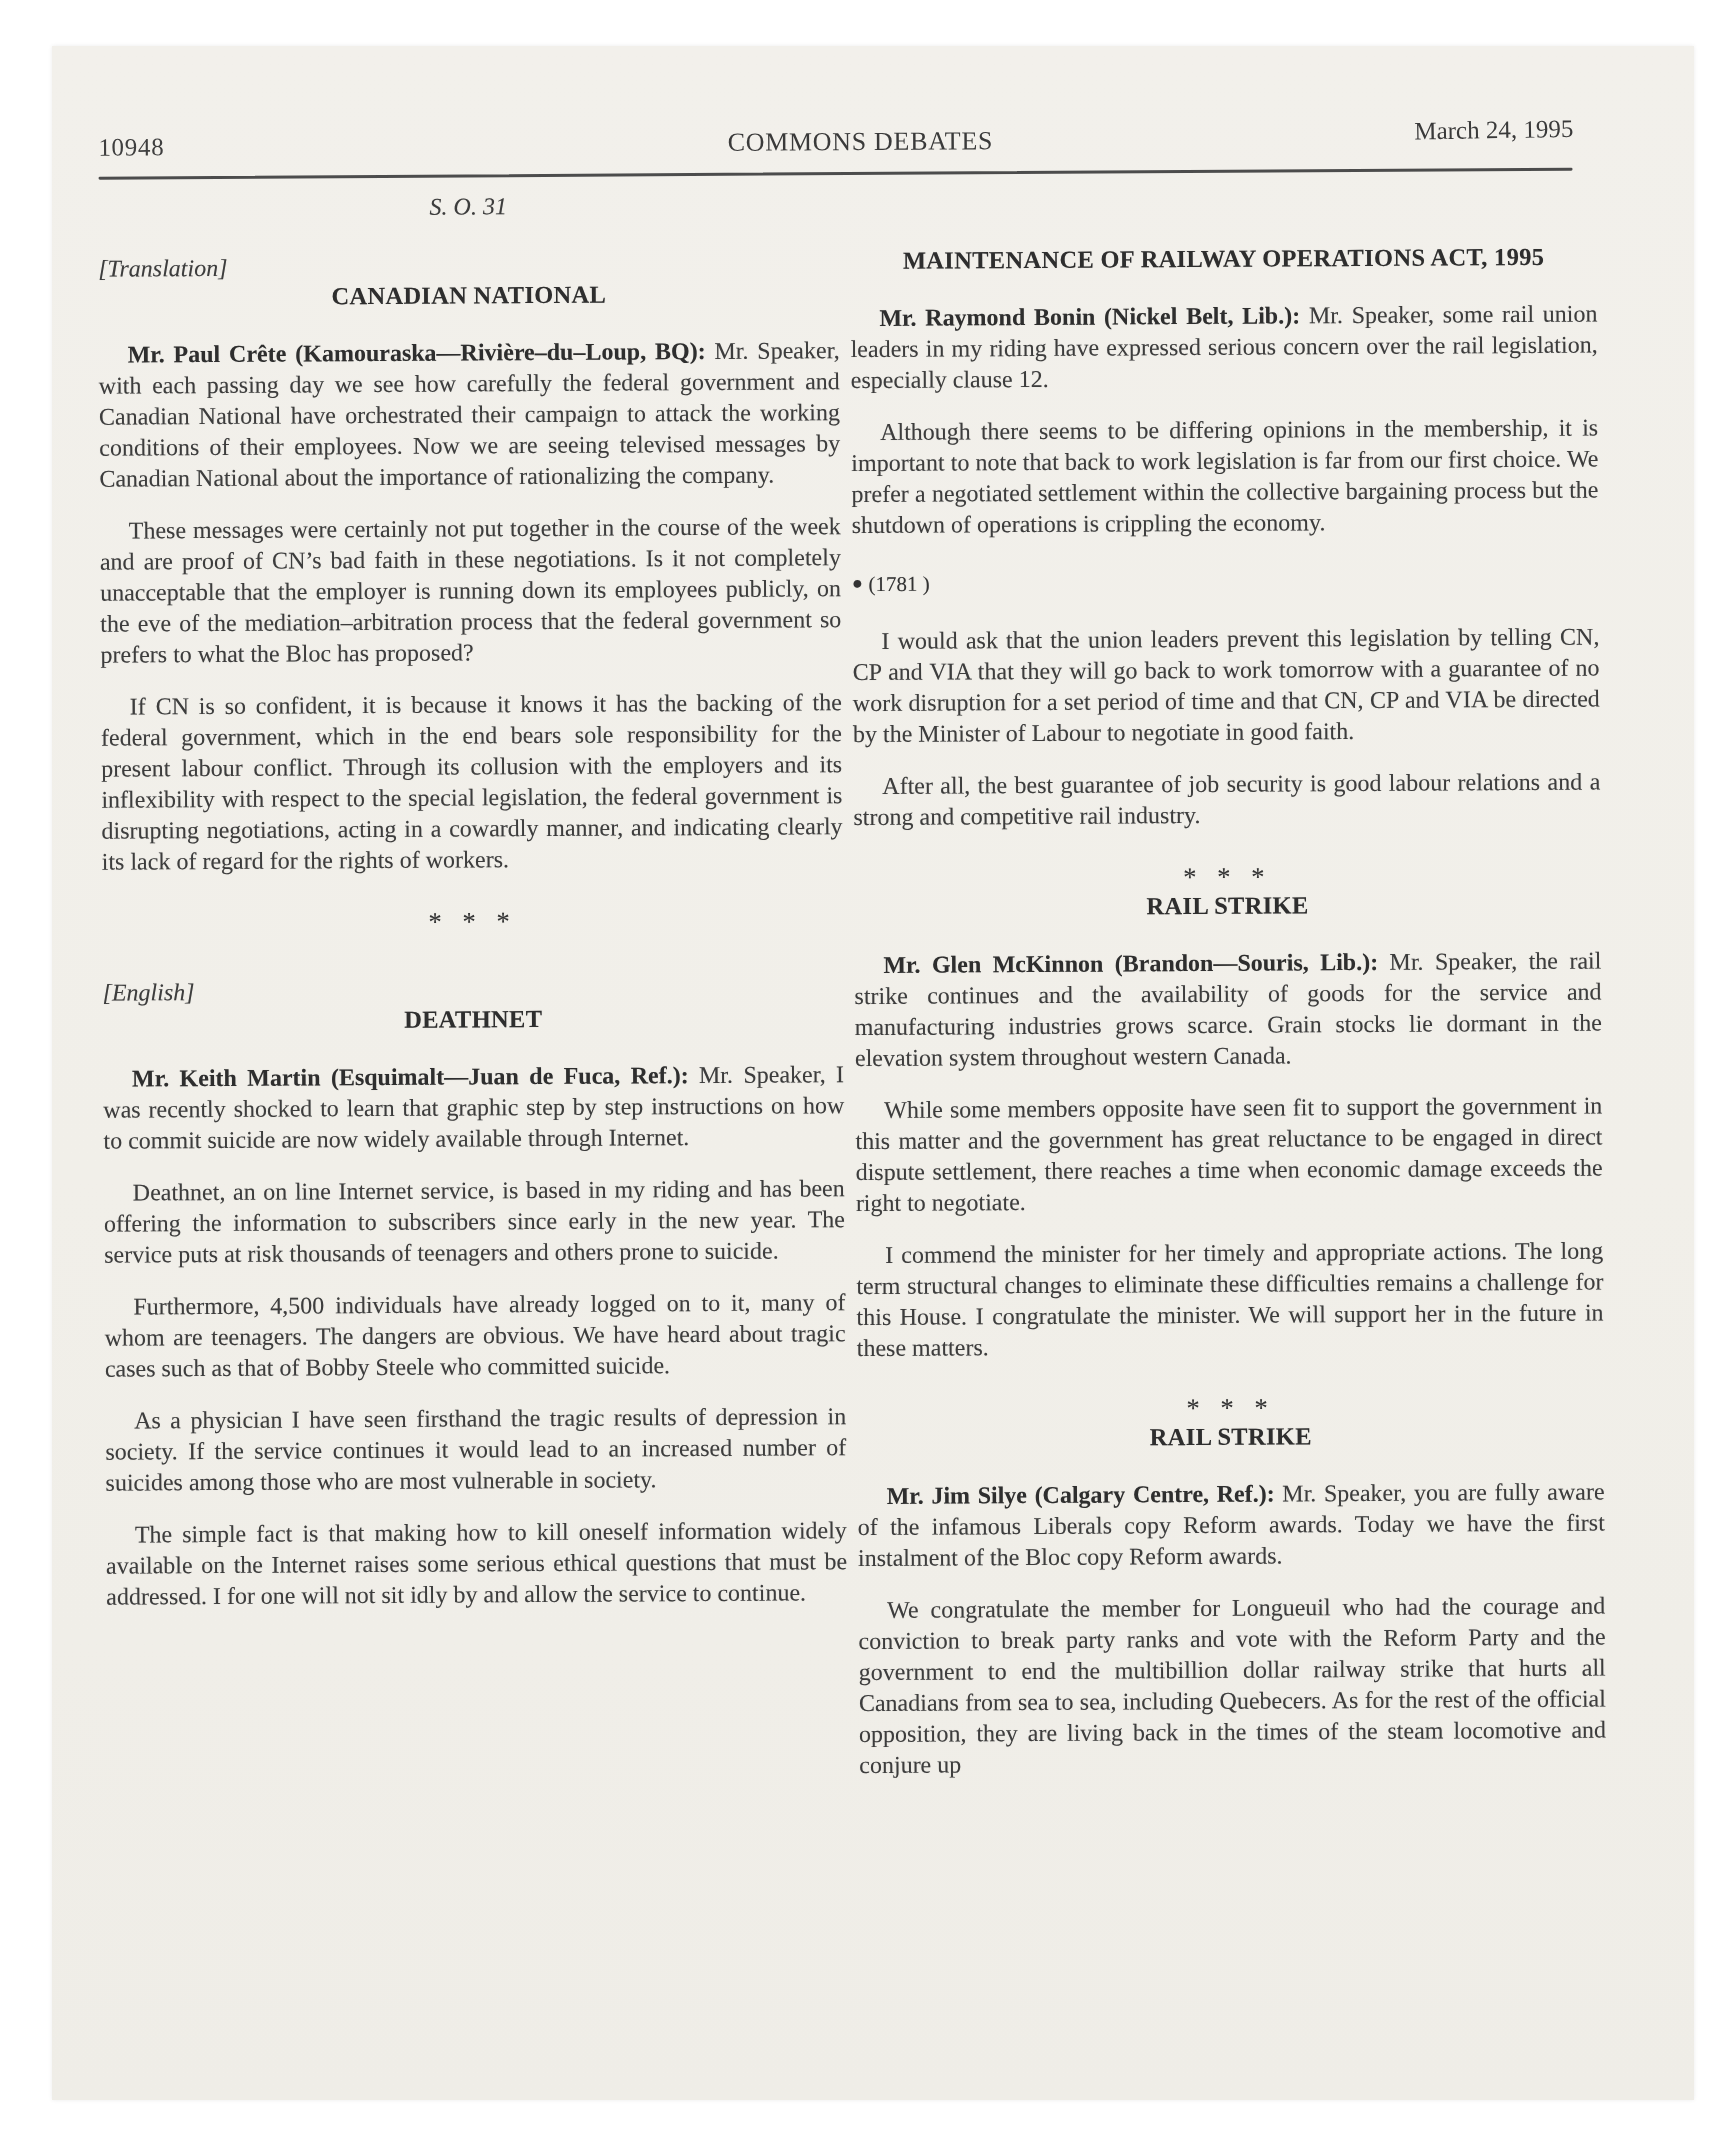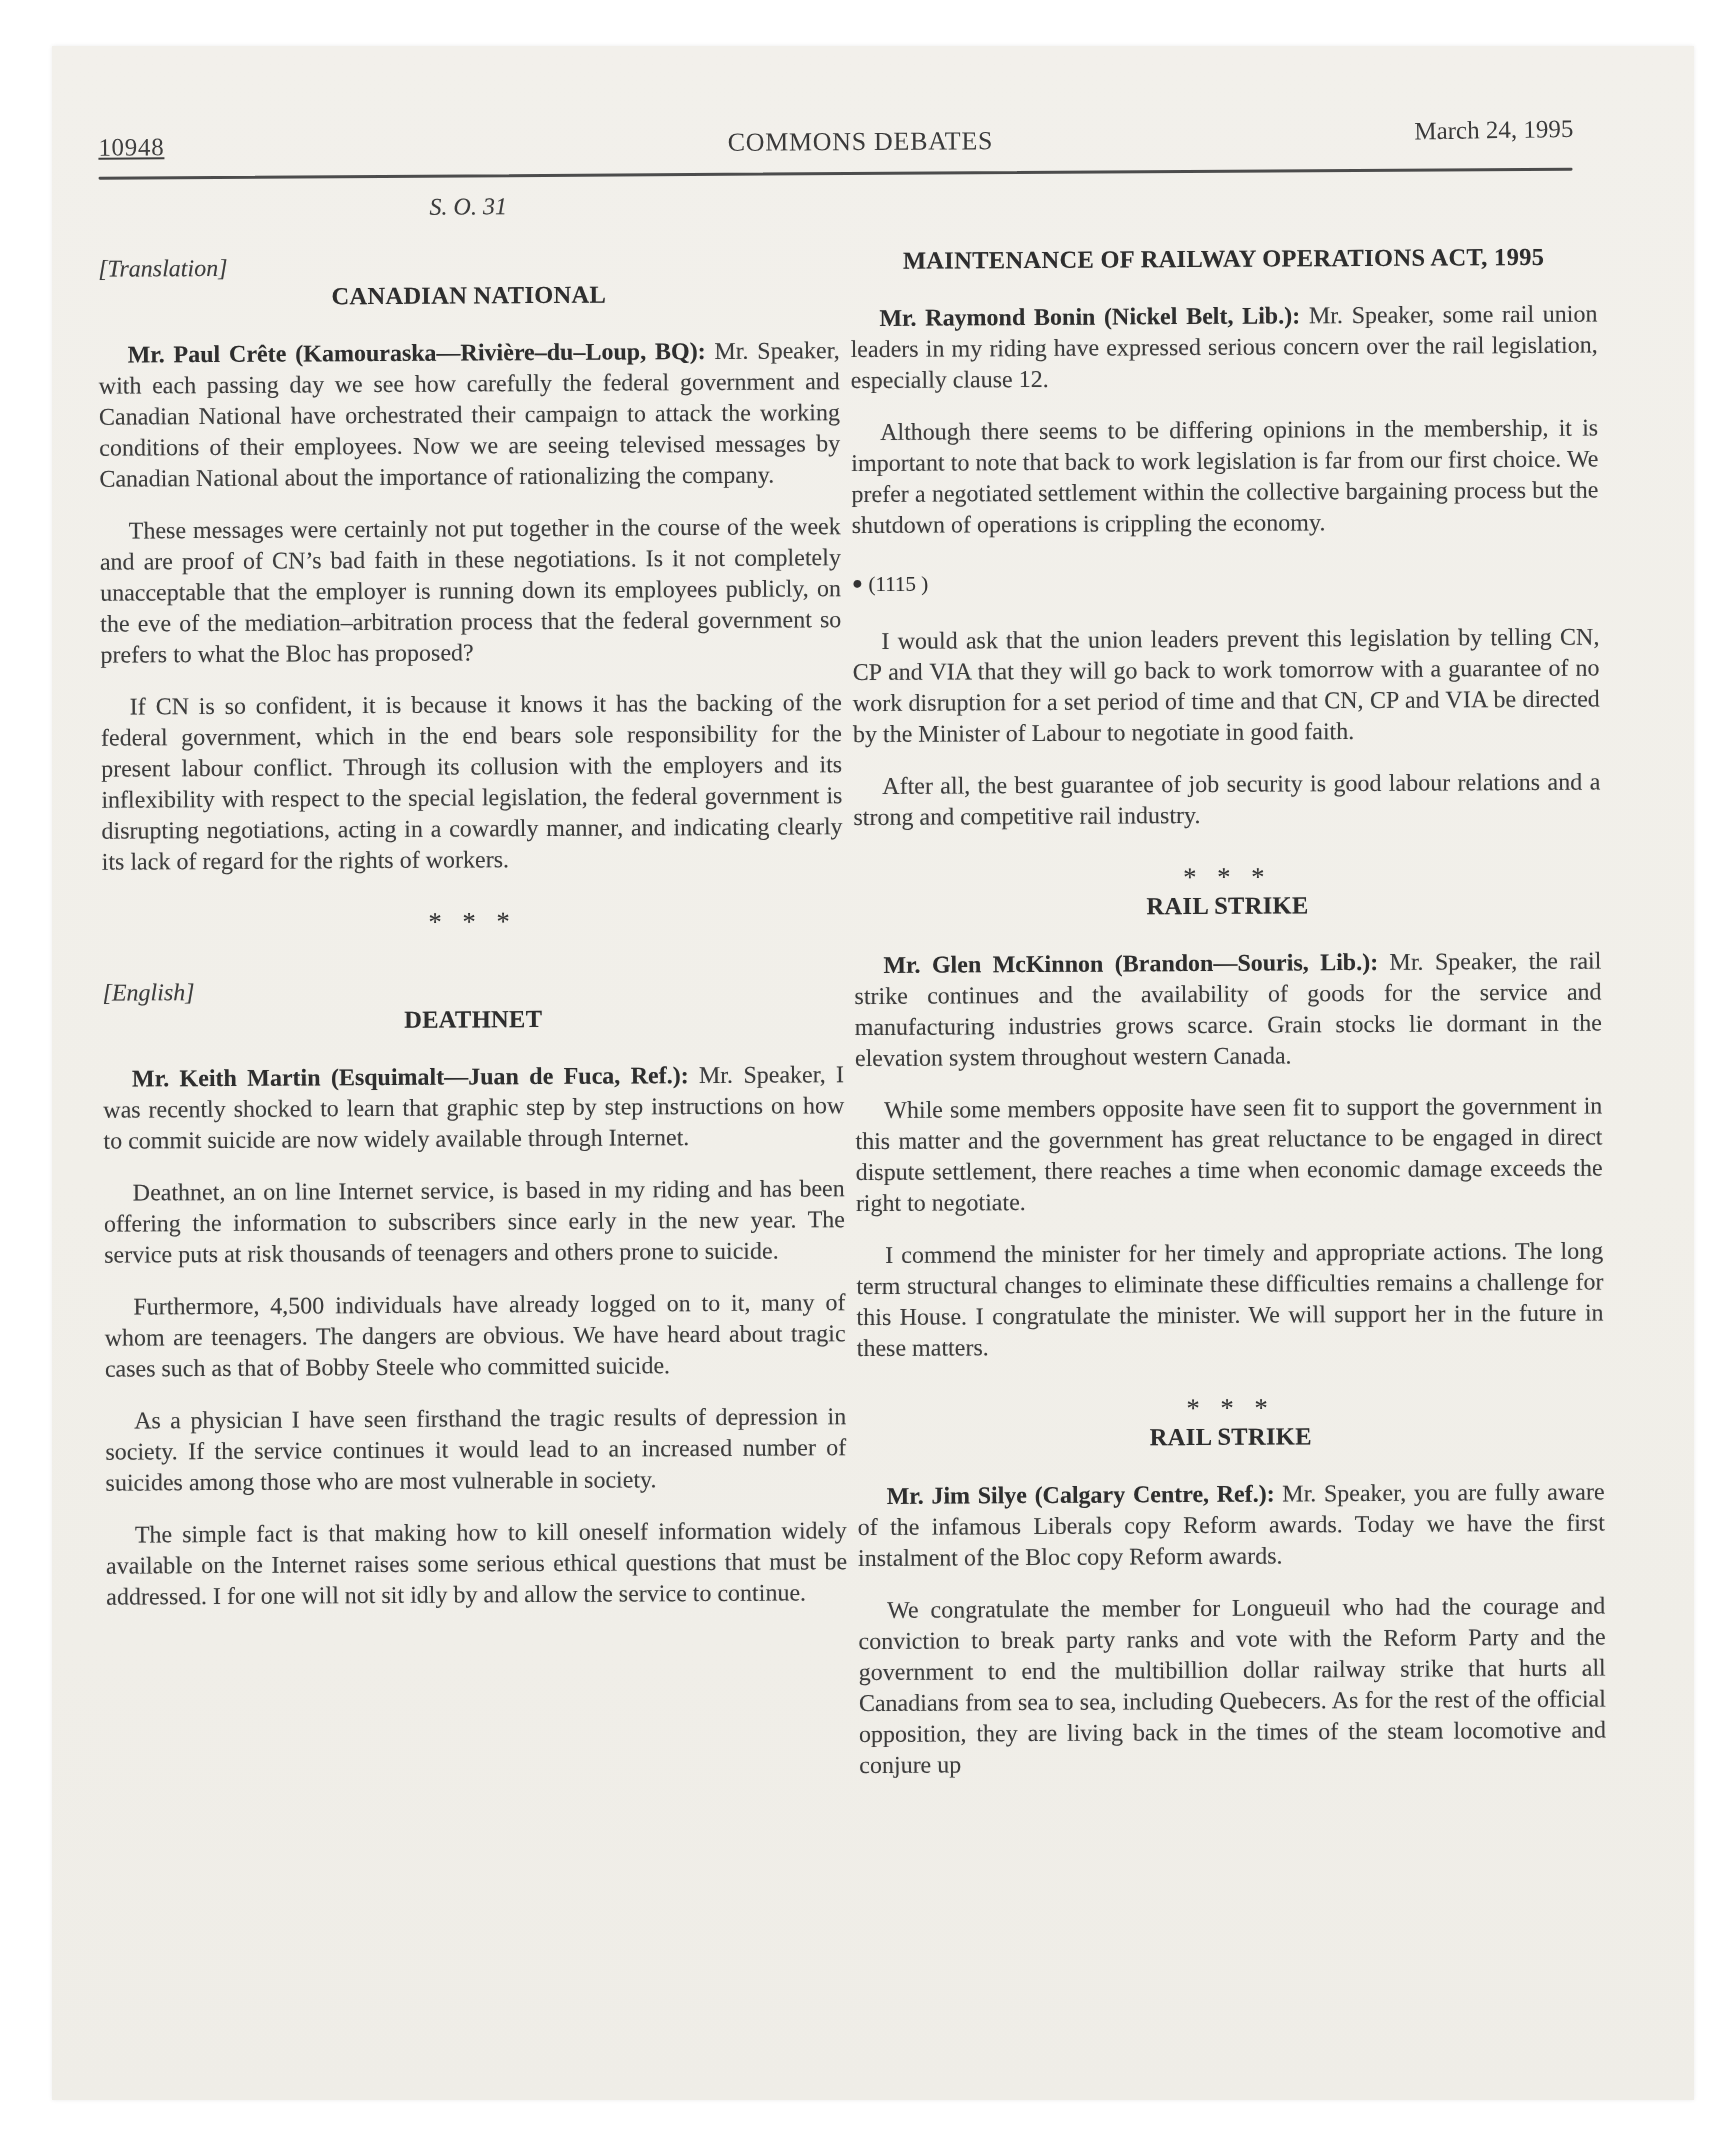--- a/index.html
+++ b/index.html
@@ -35,21 +35,20 @@
     transform: rotate(-0.35deg);
     transform-origin: 50% 42%;
   }
   .hdr-num {
     position: absolute;
     left: 103px;
     top: 129px;
     font-size: 25px;
     color: #3f3f3f;
     letter-spacing: 0.7px;
-    text-decoration: underline;
   }
   .hdr-title {
     position: absolute;
     left: 0;
     top: 127px;
     width: 1730px;
     text-align: center;
     font-size: 26px;
     color: #3a3a3a;
     letter-spacing: 0.7px;
@@ -167,21 +166,21 @@
       <p class="body">Furthermore, 4,500 individuals have already logged on to it, many of whom are teenagers. The dangers are obvious. We have heard about tragic cases such as that of Bobby Steele who committed suicide.</p>
       <p class="body">As a physician I have seen firsthand the tragic results of depression in society. If the service continues it would lead to an increased number of suicides among those who are most vulnerable in society.</p>
       <p class="body">The simple fact is that making how to kill oneself information widely available on the Internet raises some serious ethical questions that must be addressed. I for one will not sit idly by and allow the service to continue.</p>
     </div>
 
     <div class="col col-right">
       <h2 class="sect">MAINTENANCE OF RAILWAY OPERATIONS ACT, 1995</h2>
       <p class="body first"><span class="spk">Mr. Raymond Bonin (Nickel Belt, Lib.):</span><span> Mr. Speaker, some rail union leaders in my riding have expressed serious concern over the rail legislation, especially clause 12.</span></p>
       <p class="body">Although there seems to be differing opinions in the membership, it is important to note that back to work legislation is far from our first choice. We prefer a negotiated settlement within the collective bargaining process but the shutdown of operations is crippling the economy.</p>
 
-      <p class="time-line"><span class="bullet">●</span><span>(1115 )</span></p>
+      <p class="time-line"><span class="bullet">●</span><span>(1781 )</span></p>
 
       <p class="body first">I would ask that the union leaders prevent this legislation by telling CN, CP and VIA that they will go back to work tomorrow with a guarantee of no work disruption for a set period of time and that CN, CP and VIA be directed by the Minister of Labour to negotiate in good faith.</p>
       <p class="body">After all, the best guarantee of job security is good labour relations and a strong and competitive rail industry.</p>
 
       <div class="stars">* * *</div>
 
       <h2 class="sect mt-sect">RAIL STRIKE</h2>
       <p class="body first"><span class="spk">Mr. Glen McKinnon (Brandon—Souris, Lib.):</span><span> Mr. Speaker, the rail strike continues and the availability of goods for the service and manufacturing industries grows scarce. Grain stocks lie dormant in the elevation system throughout western Canada.</span></p>
       <p class="body">While some members opposite have seen fit to support the government in this matter and the government has great reluctance to be engaged in direct dispute settlement, there reaches a time when economic damage exceeds the right to negotiate.</p>
       <p class="body">I commend the minister for her timely and appropriate actions. The long term structural changes to eliminate these difficulties remains a challenge for this House. I congratulate the minister. We will support her in the future in these matters.</p>

